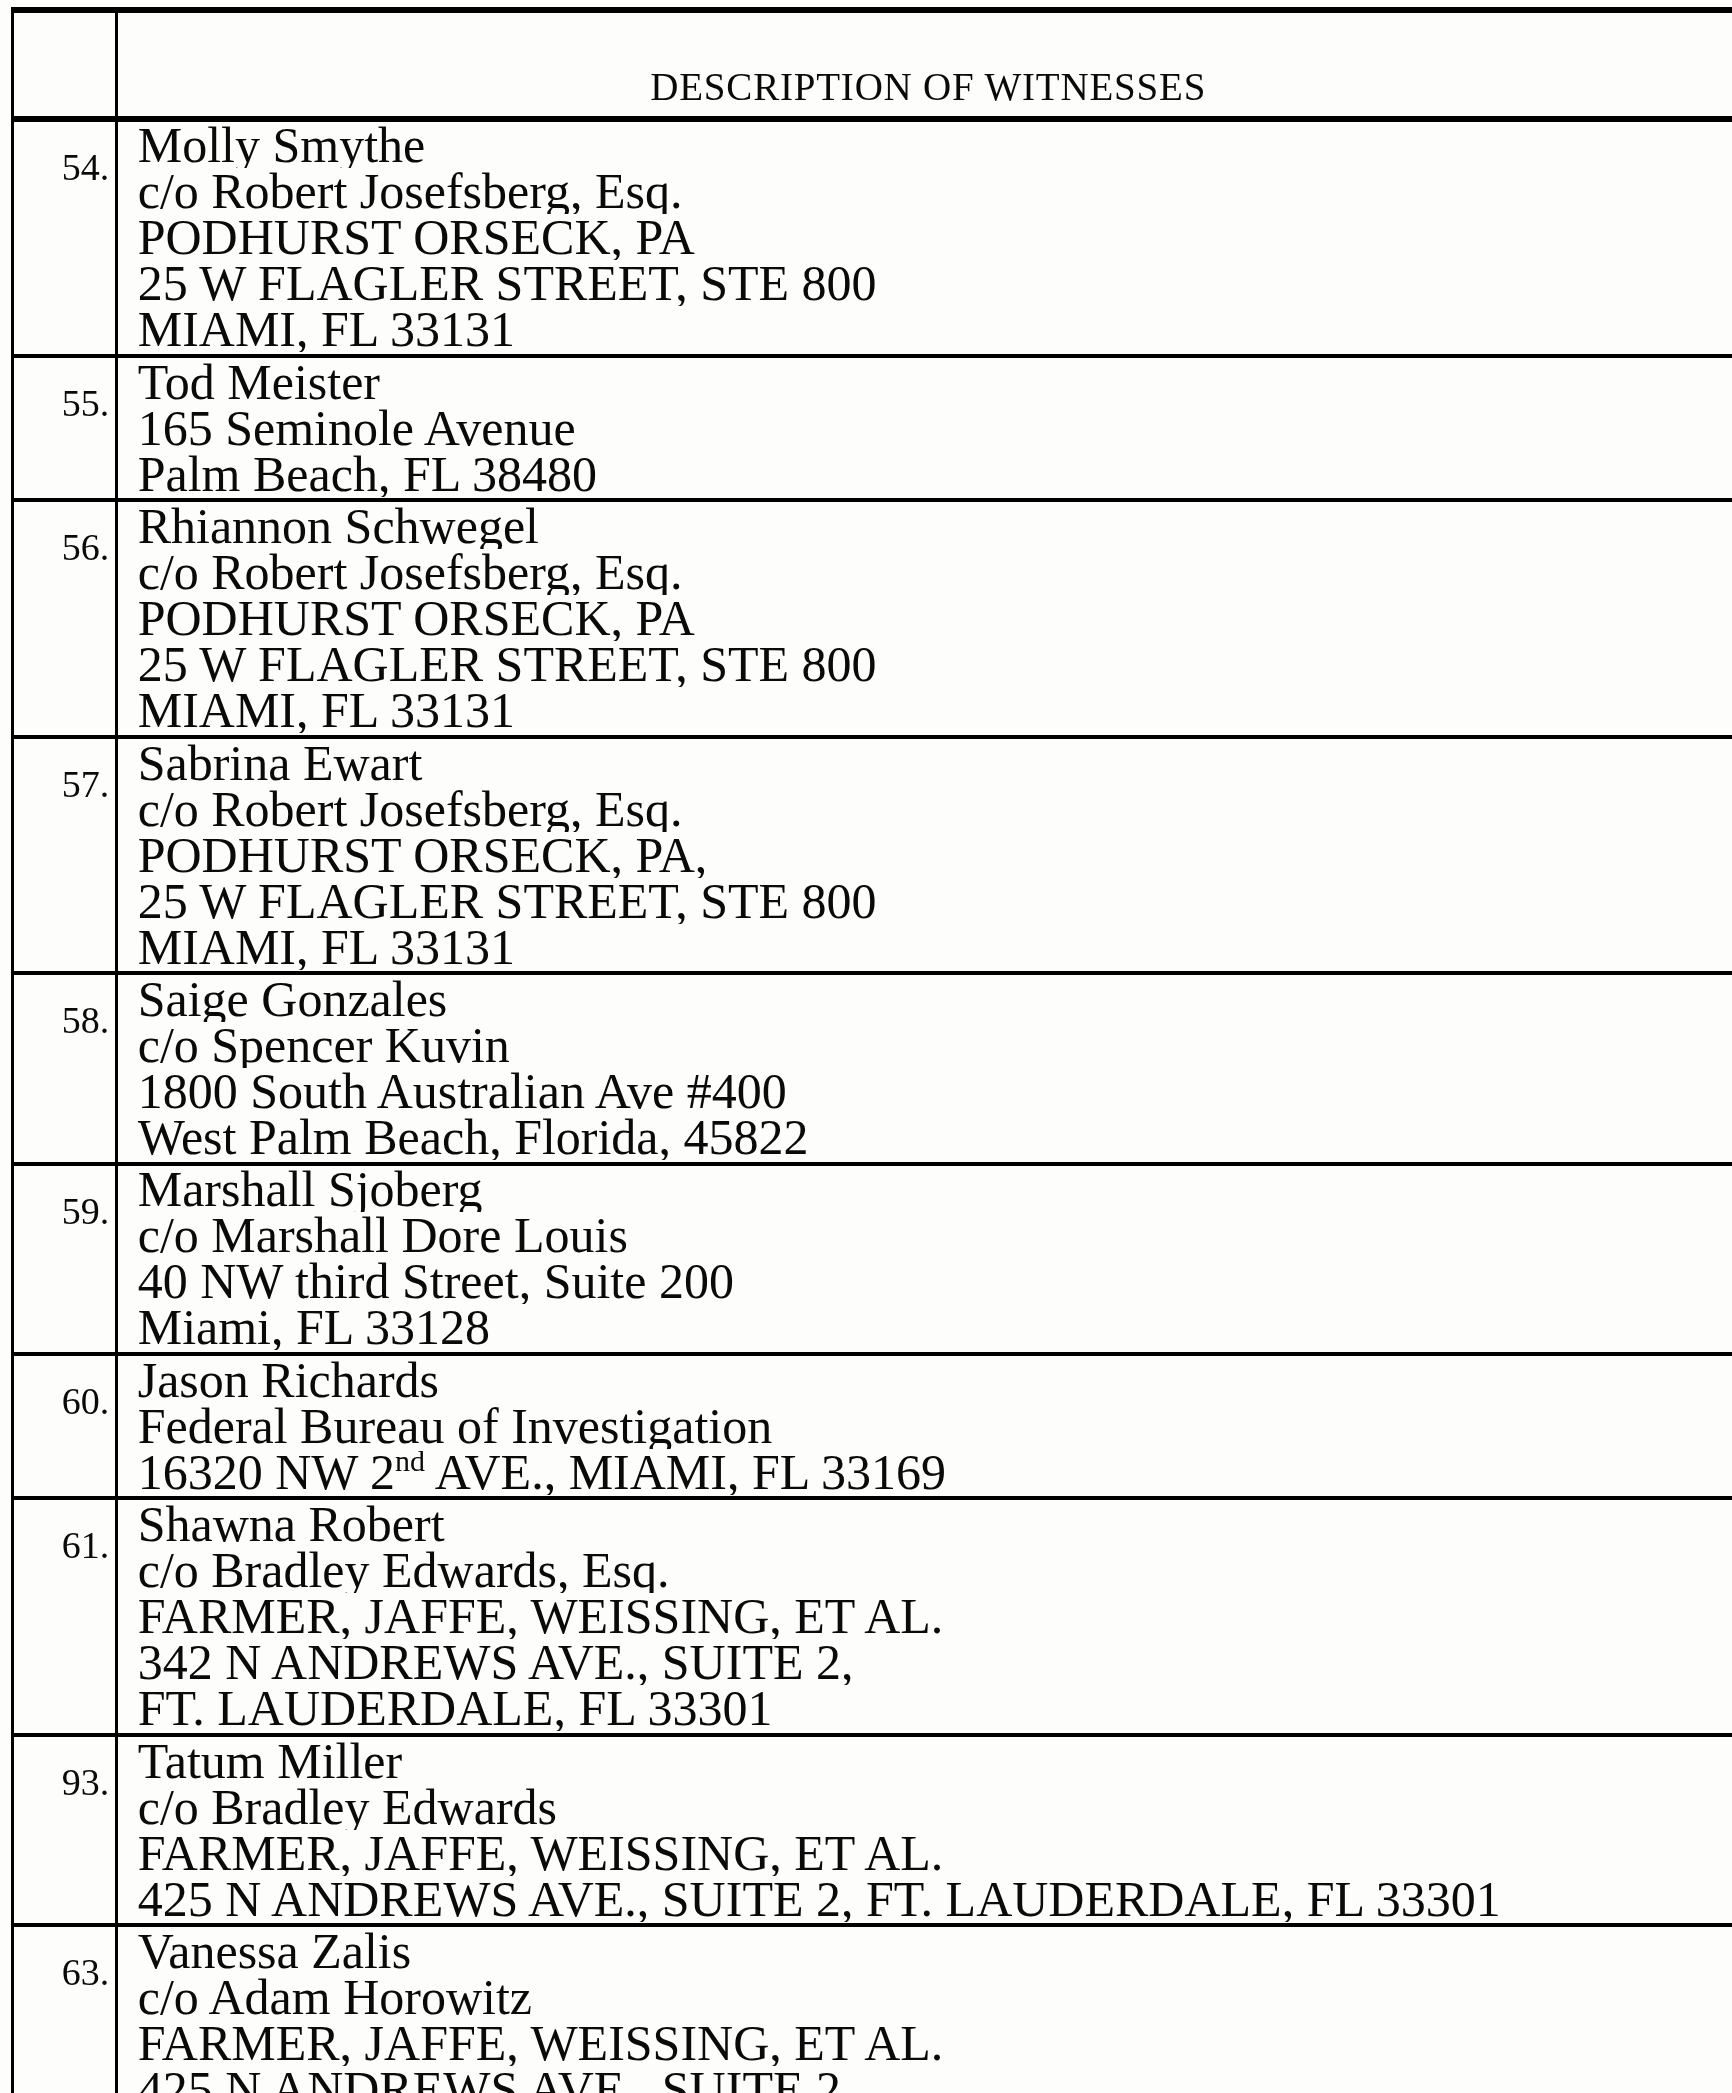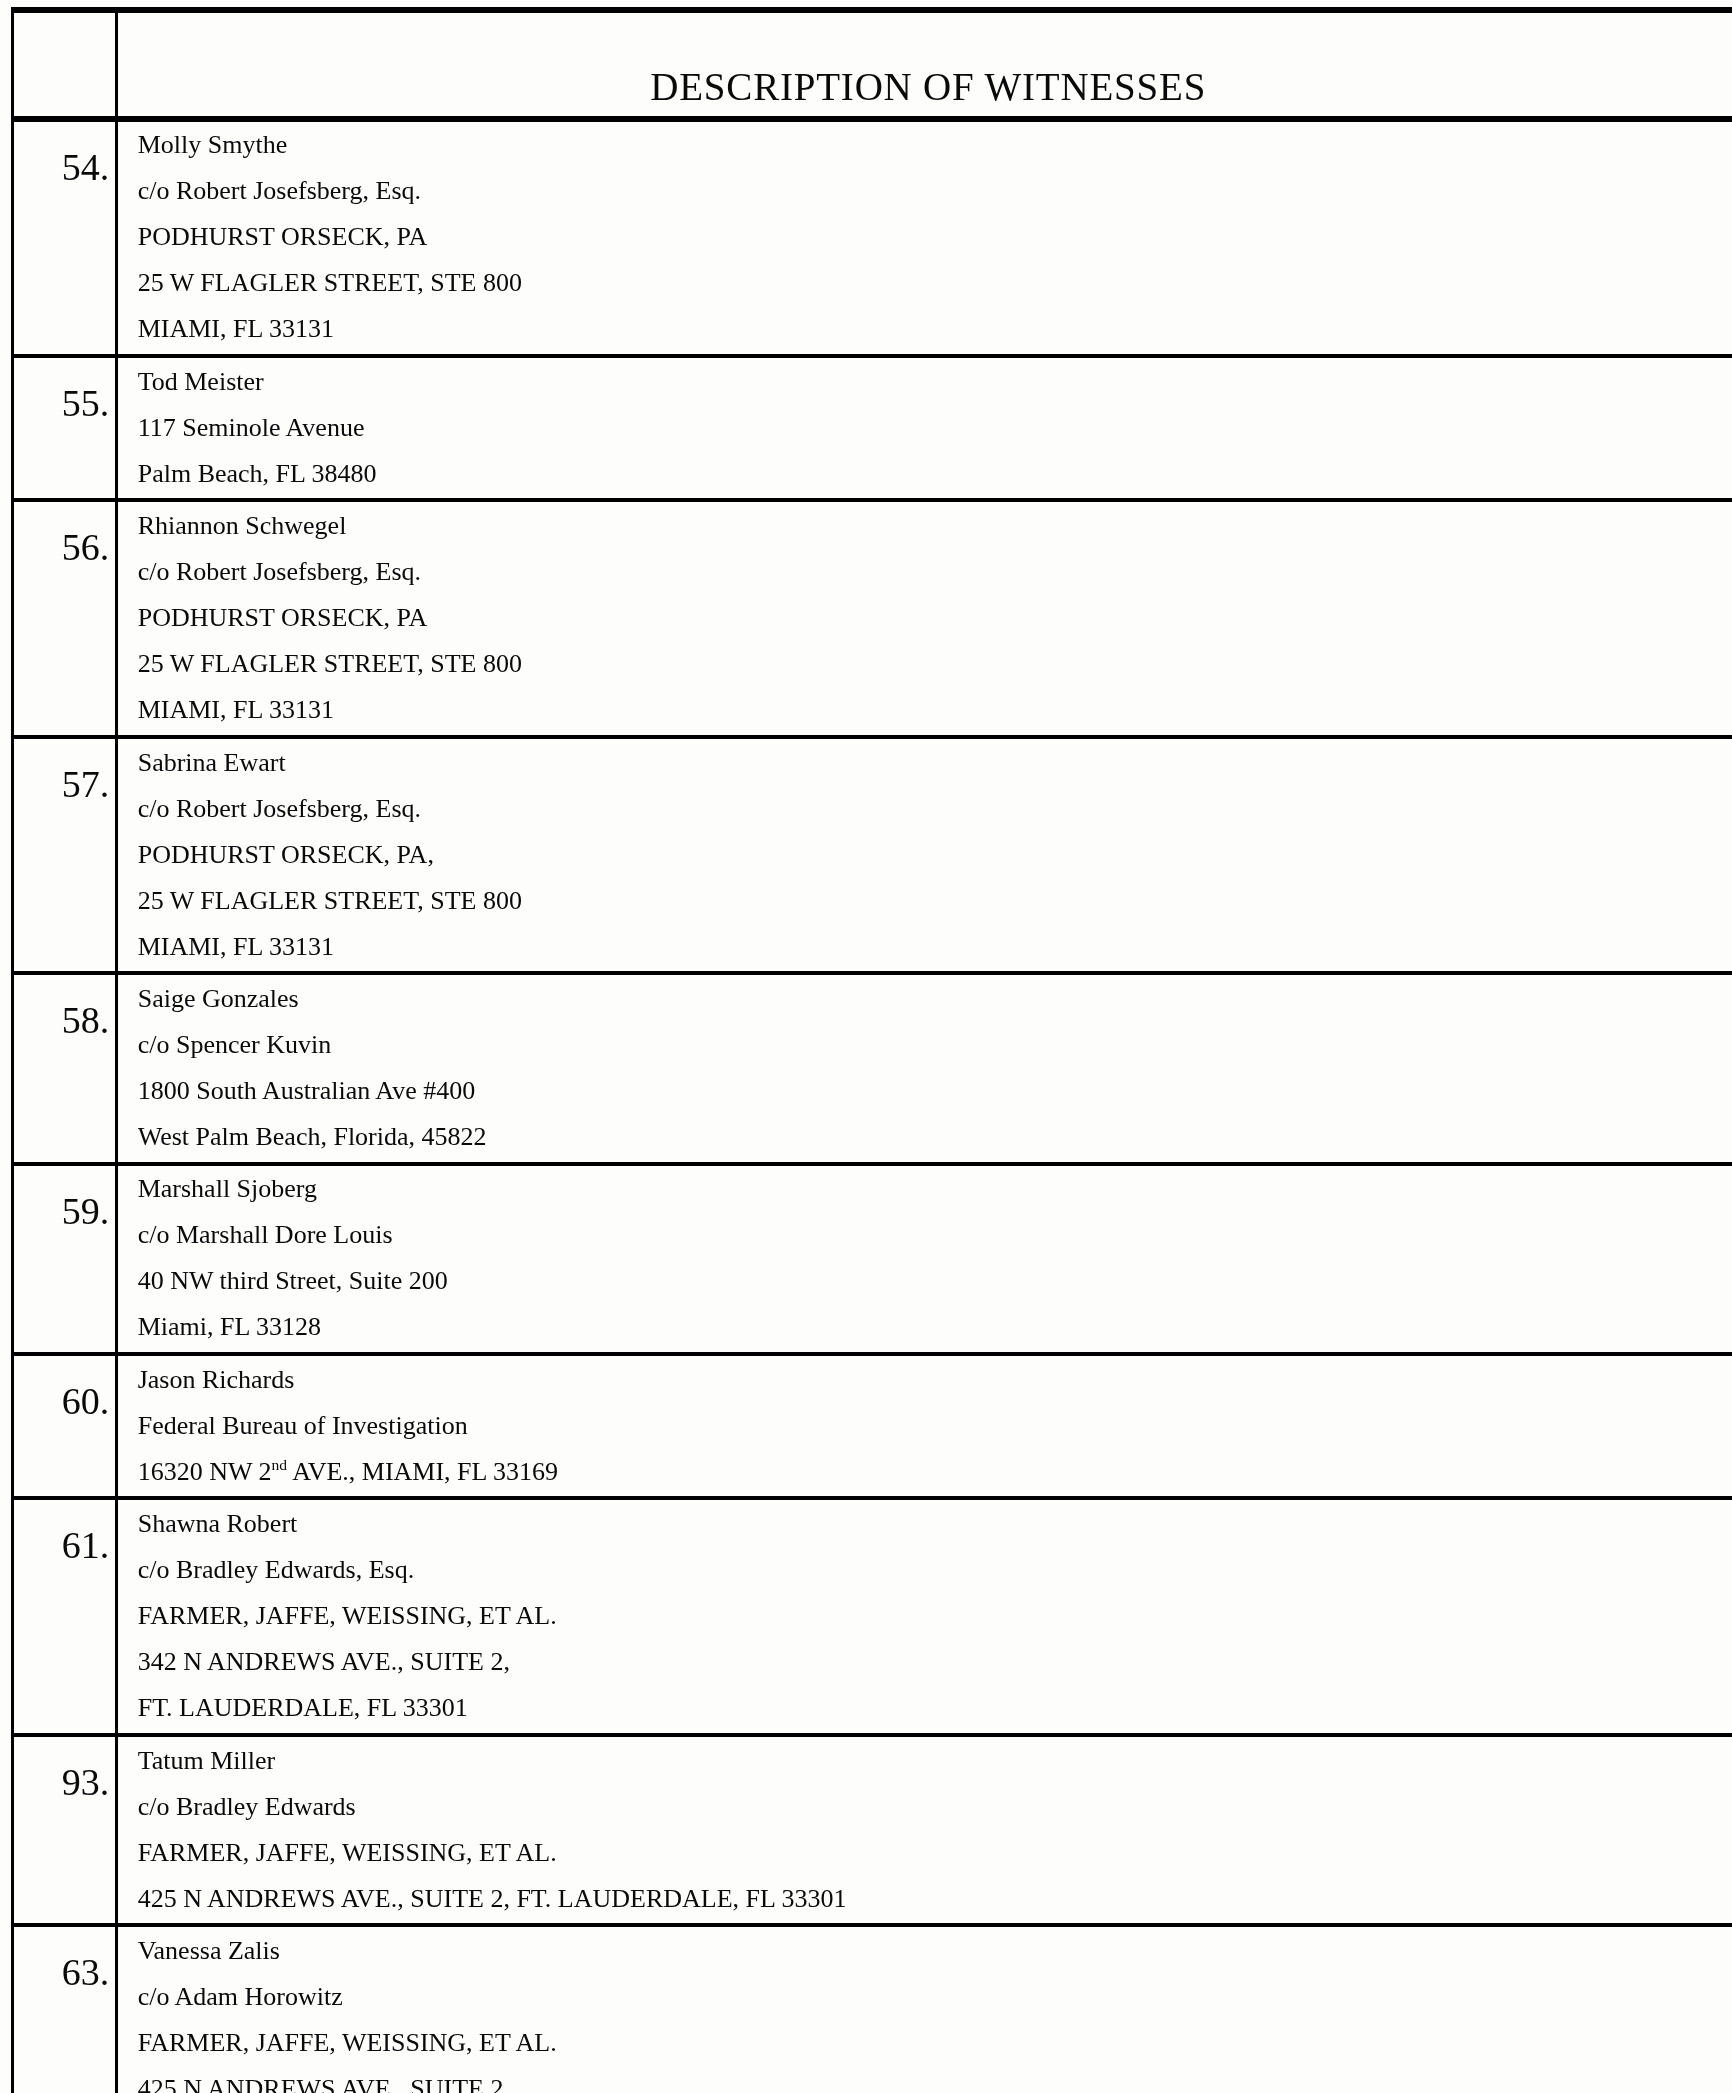--- a/index.html
+++ b/index.html
@@ -57,21 +57,21 @@
   }
   tbody td {
     border-bottom: 4.1px solid #000;
     padding-left: 48px;
   }
   td.desc-cell {
     padding-left: 20px;
     padding-right: 13px;
   }
   tbody td.desc-cell {
-    font-size: 26px;
+    font-size: 50px;
     line-height: 46px;
     padding-top: 0.8px;
     padding-bottom: 1.6px;
   }
   .line {
     white-space: nowrap;
     overflow: hidden;
   }
   sup.ord {
     font-size: 0.6em;
@@ -104,21 +104,21 @@
             <div class="line">c/o Robert Josefsberg, Esq.</div>
             <div class="line">PODHURST ORSECK, PA</div>
             <div class="line">25 W FLAGLER STREET, STE 800</div>
             <div class="line">MIAMI, FL 33131</div>
           </td>
         </tr>
         <tr>
           <td class="num-cell">55.</td>
           <td class="desc-cell">
             <div class="line">Tod Meister</div>
-            <div class="line">117 Seminole Avenue</div>
+            <div class="line">165 Seminole Avenue</div>
             <div class="line">Palm Beach, FL 38480</div>
           </td>
         </tr>
         <tr>
           <td class="num-cell">56.</td>
           <td class="desc-cell">
             <div class="line">Rhiannon Schwegel</div>
             <div class="line">c/o Robert Josefsberg, Esq.</div>
             <div class="line">PODHURST ORSECK, PA</div>
             <div class="line">25 W FLAGLER STREET, STE 800</div>

